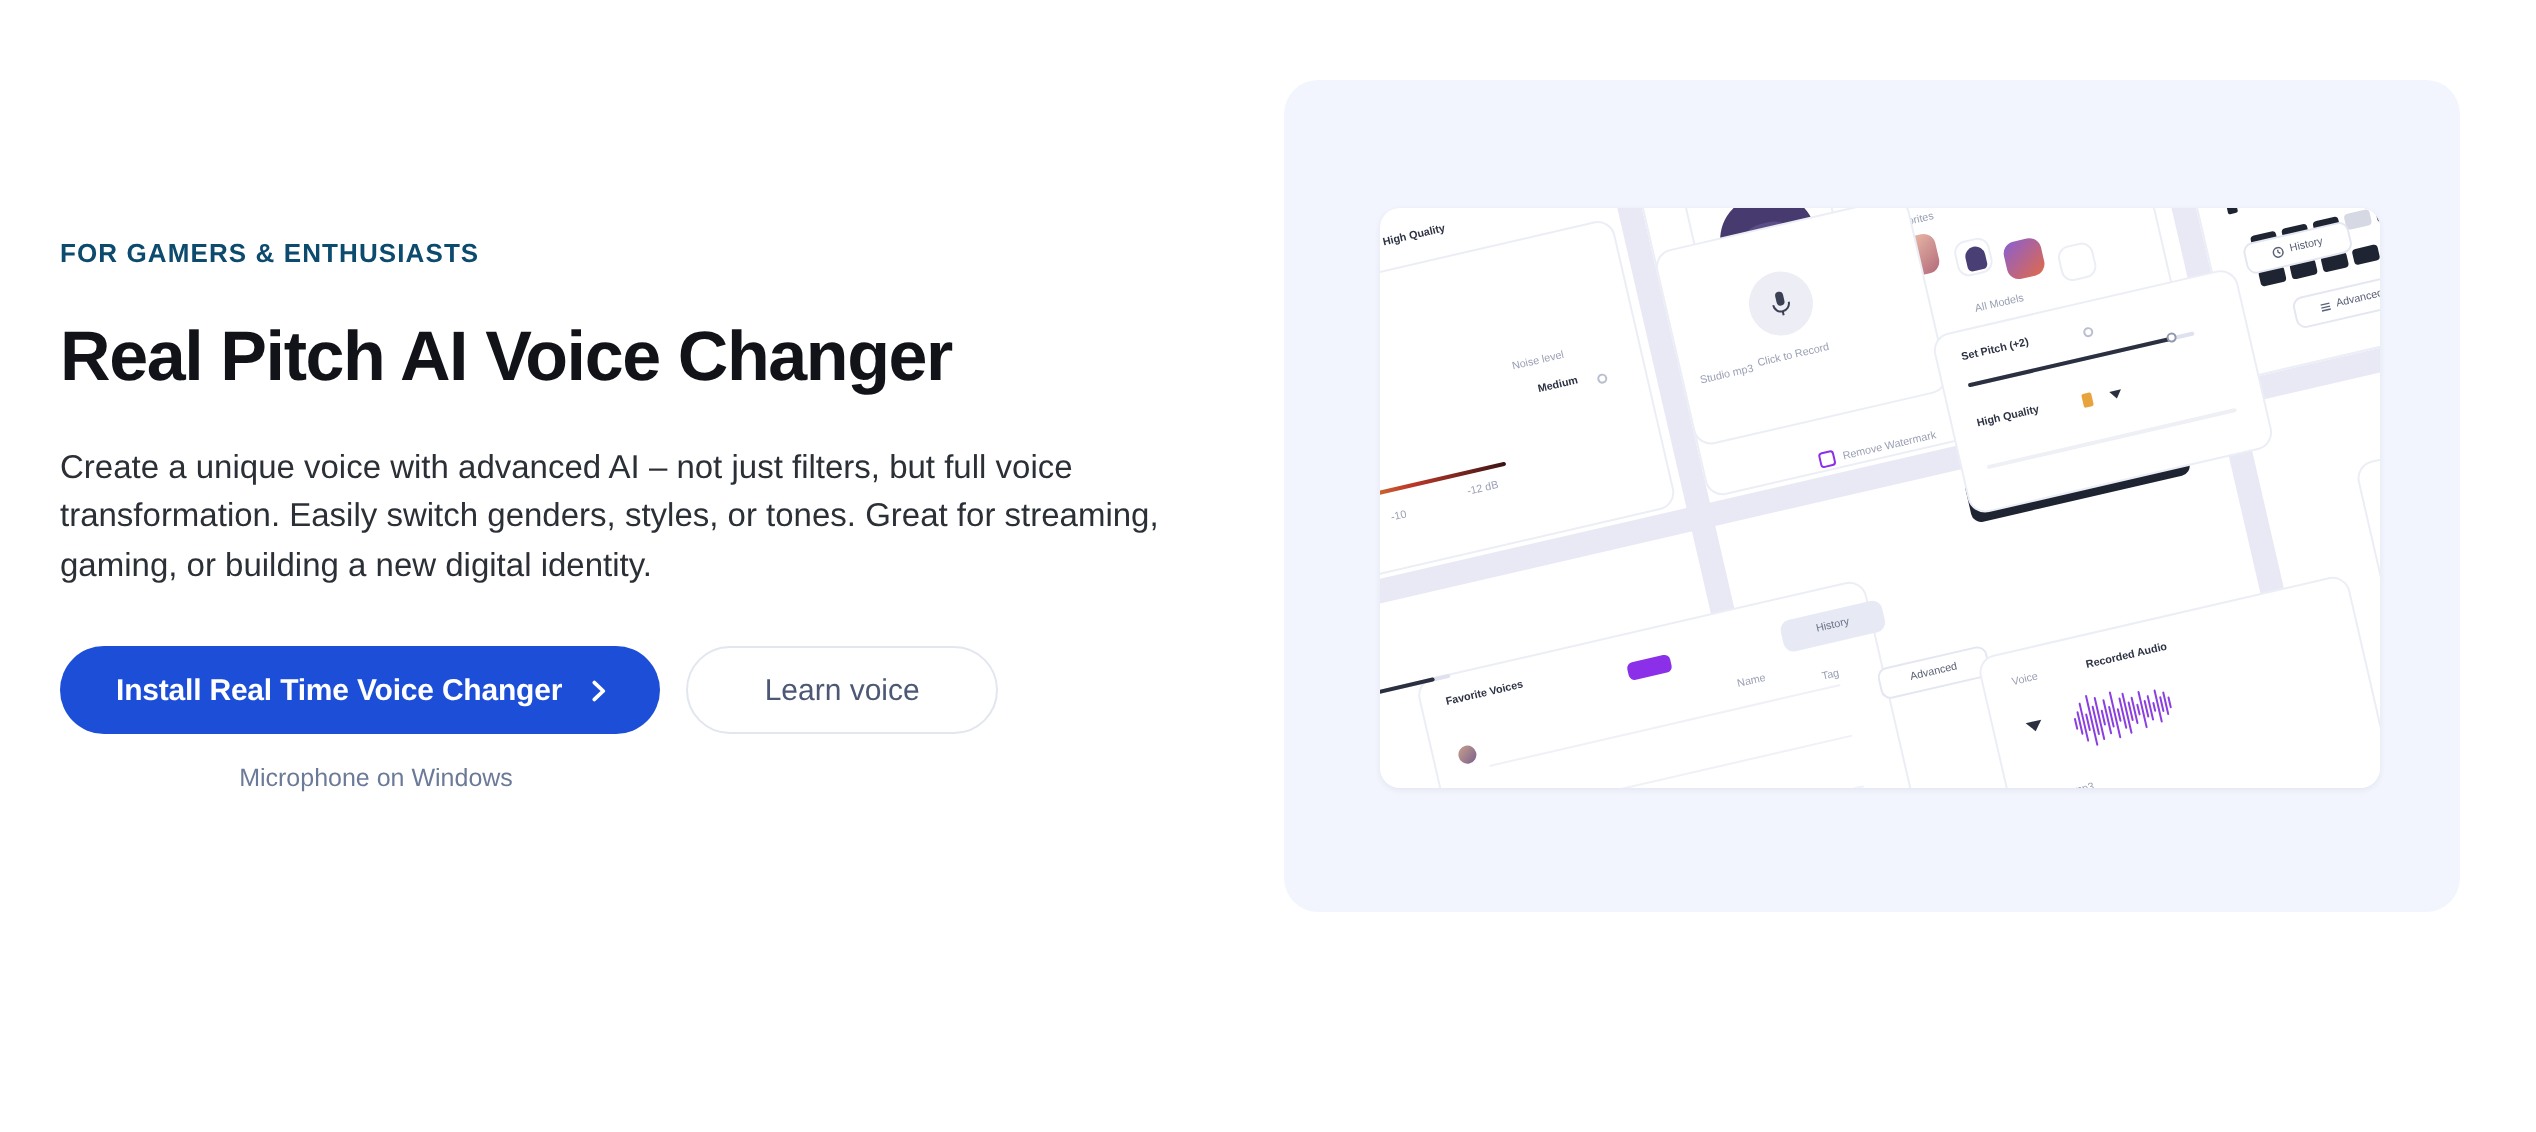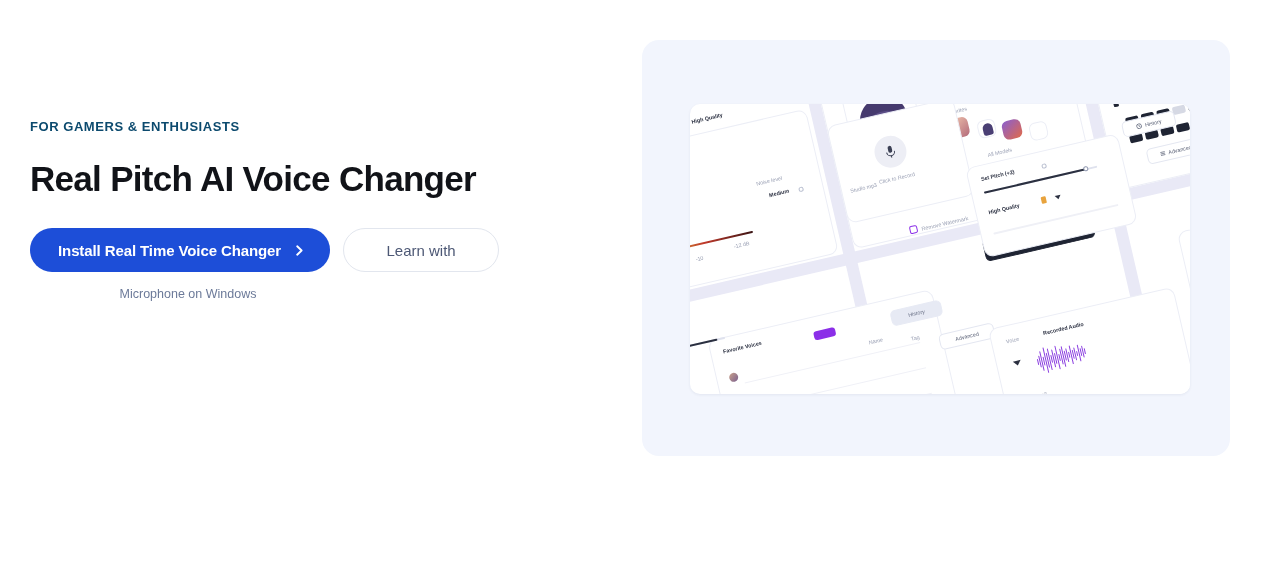--- a/index.html
+++ b/index.html
@@ -104,31 +104,32 @@
   .meter { position: absolute; height: 2px; border-radius: 2px; background: linear-gradient(90deg,#6ee06e,#d8cf3a,#c0392b,#3a1414); }
 </style>
 </head>
 <body>
 
 <div class="page">
 
   <div class="hero-left">
     <div class="eyebrow">FOR GAMERS &amp; ENTHUSIASTS</div>
     <h1 class="headline">Real Pitch AI Voice Changer</h1>
+    <p class="subtext">Create a unique voice with advanced AI – not just filters, but full voice transformation. Easily switch genders, styles, or tones. Great for streaming, gaming, or building a new digital identity.</p>
 
     <div class="cta-row">
       <button class="btn-primary">
         <span>Install Real Time Voice Changer</span>
         <span class="chev">
           <svg width="11" height="11" viewBox="0 0 11 11" fill="none" aria-hidden="true">
             <path d="M3.2 1.3 L7.6 5.5 L3.2 9.7" stroke="#ffffff" stroke-width="1.9" stroke-linecap="round" stroke-linejoin="round"></path>
           </svg>
         </span>
       </button>
-      <button class="btn-secondary">Learn with</button>
+      <button class="btn-secondary">Learn voice</button>
     </div>
 
     <div class="availability">Microphone on Windows</div>
   </div>
 
   <div class="showcase">
     <div class="screenshot-frame">
       <div class="collage">
 
         <div class="gap" style="left:0;top:246px;width:780px;height:12px;"></div>

